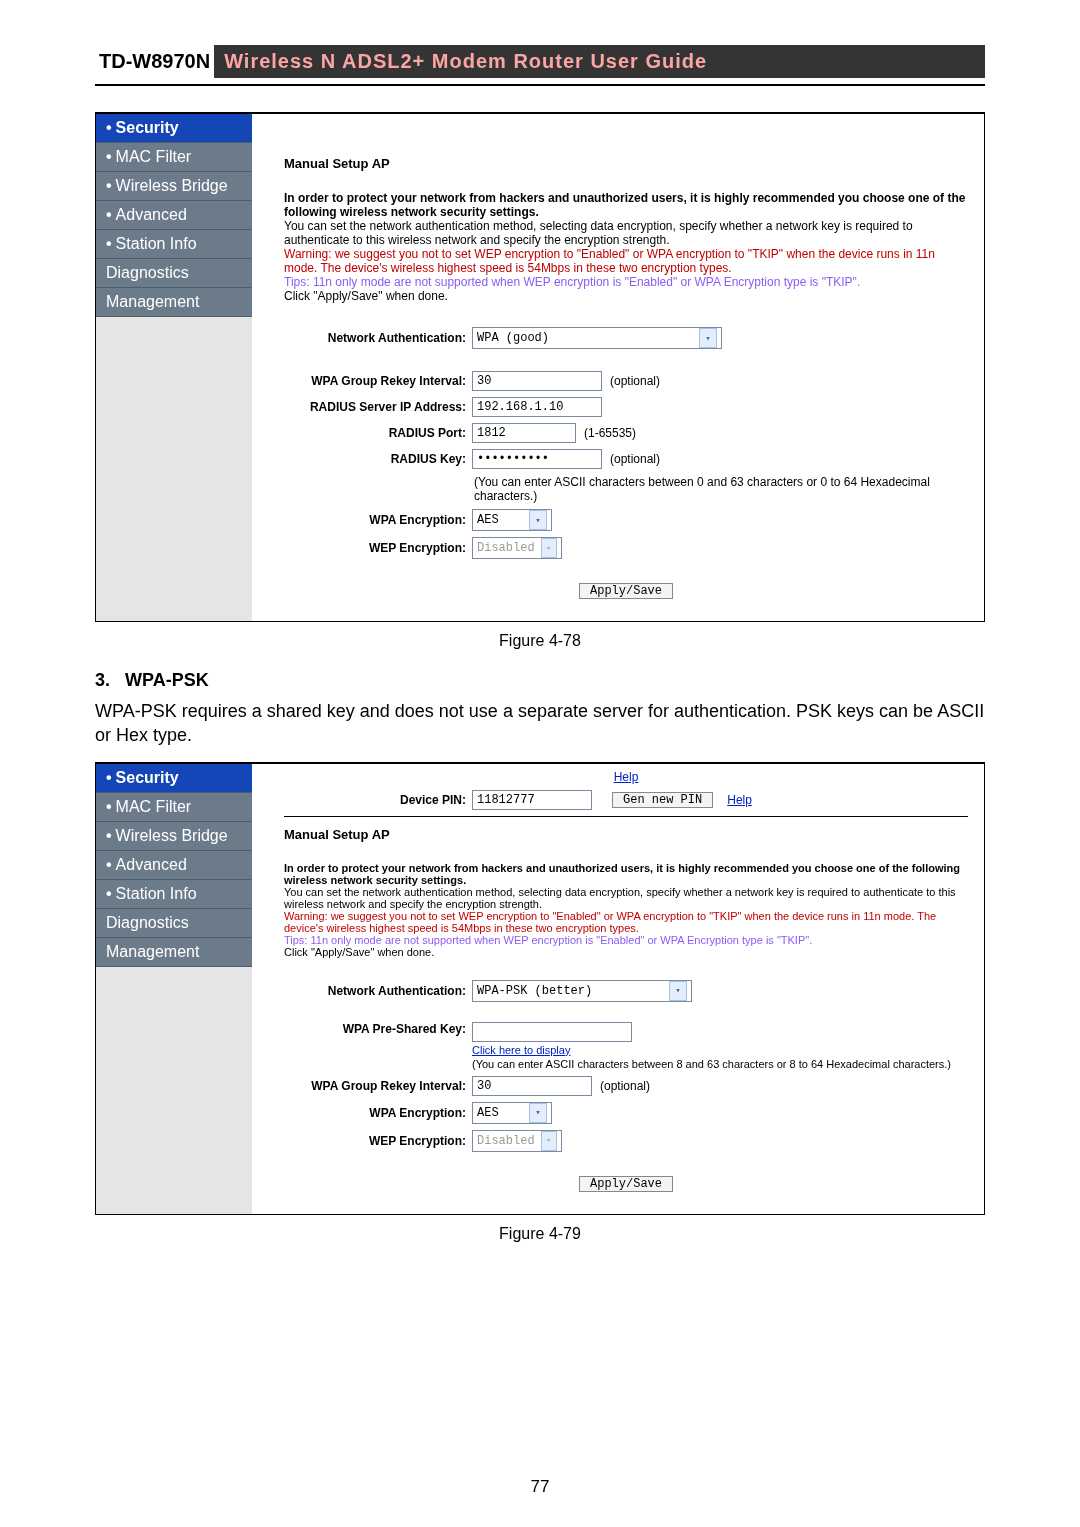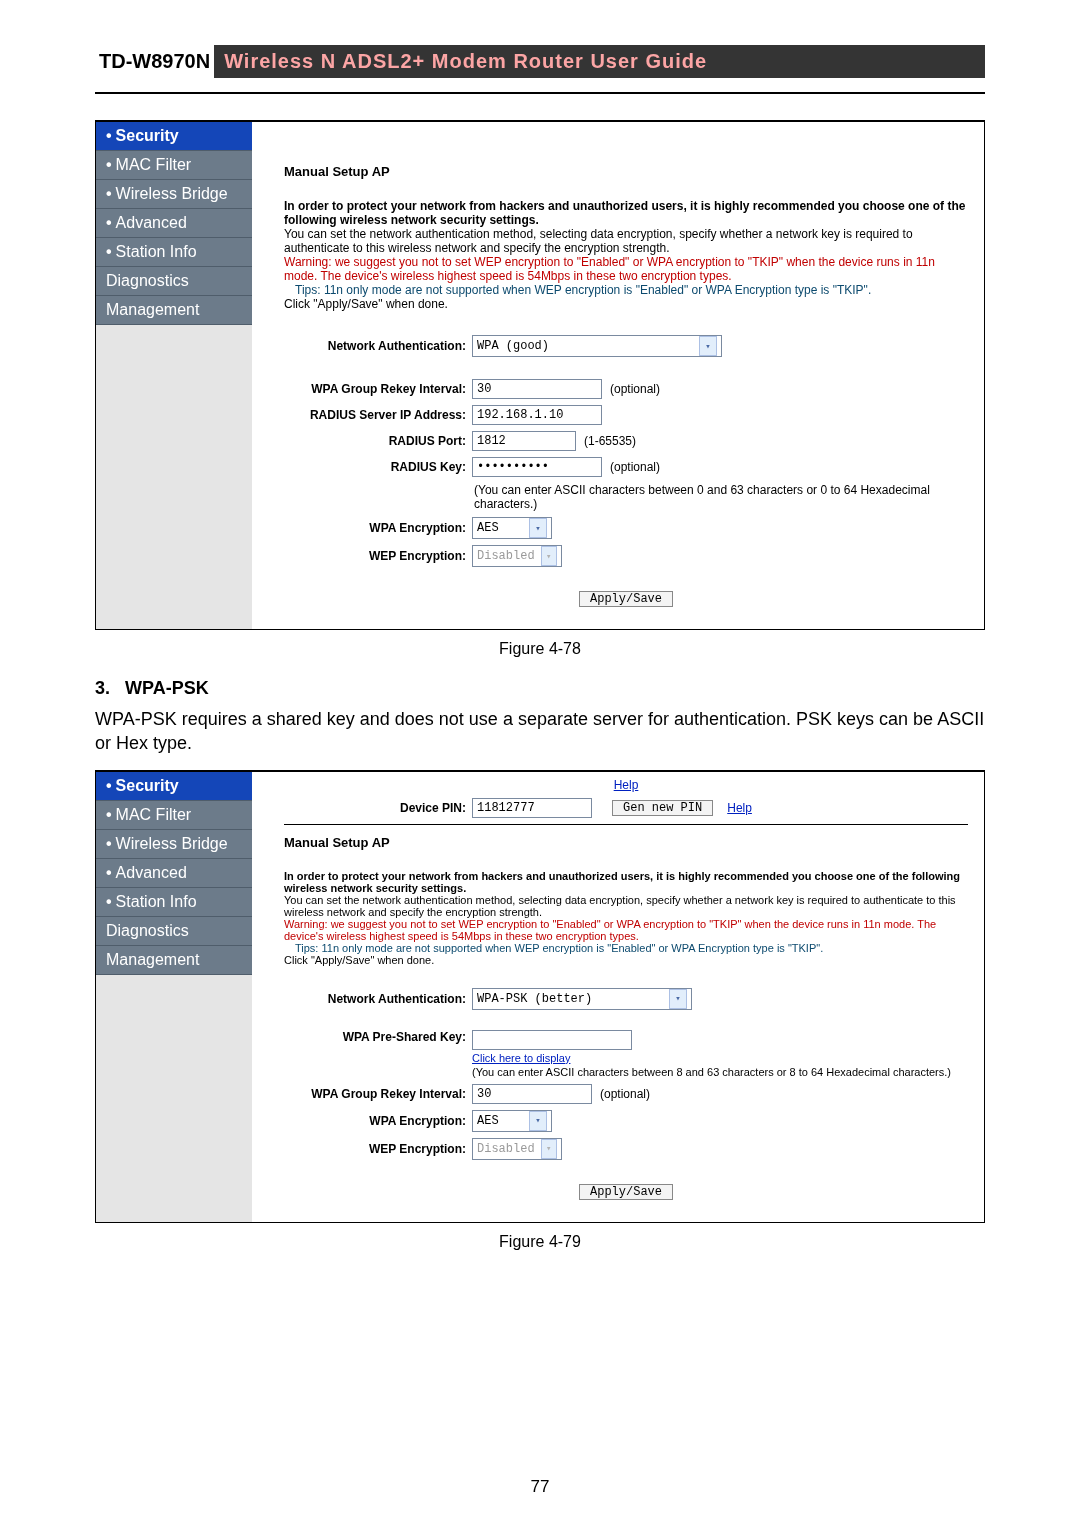--- a/index.html
+++ b/index.html
@@ -1,31 +1,31 @@
 <!DOCTYPE html>
 <html><head>
 <meta charset="utf-8">
 <style>
   html,body{margin:0;padding:0;background:#fff;font-family:Arial,Helvetica,sans-serif;color:#000;}
   .page{width:1080px;height:1527px;position:relative;box-sizing:border-box;padding:45px 95px 0 95px;}
-  .hdr{display:flex;align-items:center;margin-bottom:14px;justify-content:flex-end;}
+  .hdr{display:flex;align-items:center;margin-bottom:6px;justify-content:flex-end;}
   .hdr .model{font-weight:bold;font-size:20px;color:#000;padding:4px 4px;}
   .hdr .title{background:#343434;color:#fca5a5;font-weight:bold;font-size:20px;padding:5px 10px;flex:1;letter-spacing:1px;}
   .hdr-rule{border:0;border-top:2px solid #000;margin:0 0 26px 0;}
   .figure{border:1px solid #000;border-top:2px solid #000;width:100%;box-sizing:border-box;background:#fff;}
   .fig-body{display:flex;align-items:stretch;}
   .sidebar{width:156px;flex:0 0 156px;background:#e5e5e5;font-size:16px;}
   .sidebar .item{padding:5px 10px;border-bottom:1px solid #4f5d6b;color:#fff;background:#6c7b8a;}
   .sidebar .item.active{background:#1446b8;color:#fff;font-weight:bold;}
   .sidebar .item .dot{color:#fff;margin-right:4px;font-weight:bold;}
   .content{flex:1;padding:12px 16px 12px 32px;font-size:12px;color:#000;}
   .content h4{margin:0 0 14px 0;font-size:13px;font-weight:bold;}
   .content .bold{font-weight:bold;}
   .content .warn{color:#c00000;}
-  .content .tip{color:#0c4a6e;margin-left:11px;}
+  .content .tip{color:#8b5cf6;}
   .form-row{display:flex;align-items:center;margin:6px 0;}
   .form-row .lbl{width:182px;text-align:right;font-weight:bold;font-size:12px;padding-right:6px;}
   .form-row .val{display:flex;align-items:center;gap:8px;position:relative;}
   .txt{border:1px solid #7a8aa0;font-family:"Courier New",monospace;font-size:12px;height:20px;padding:1px 4px;box-sizing:border-box;}
   .sel{border:1px solid #7a8aa0;font-family:"Courier New",monospace;font-size:12px;height:22px;display:inline-flex;align-items:center;padding:0 4px 0 4px;box-sizing:border-box;background:#fff;position:relative;}
   .sel .arrow{display:inline-flex;align-items:center;justify-content:center;width:16px;height:18px;background:#e2eefb;border:1px solid #acc0e4;margin-left:6px;font-size:9px;color:#4a6aa5;}
   .sel.disabled{color:#9a9a9a;}
   .sel.disabled .arrow{color:#b3b3b3;}
   .note{font-size:12px;color:#000;margin-left:190px;margin-top:2px;margin-bottom:2px;}
   .center-btn{display:flex;justify-content:center;padding:18px 0 10px 0;}

